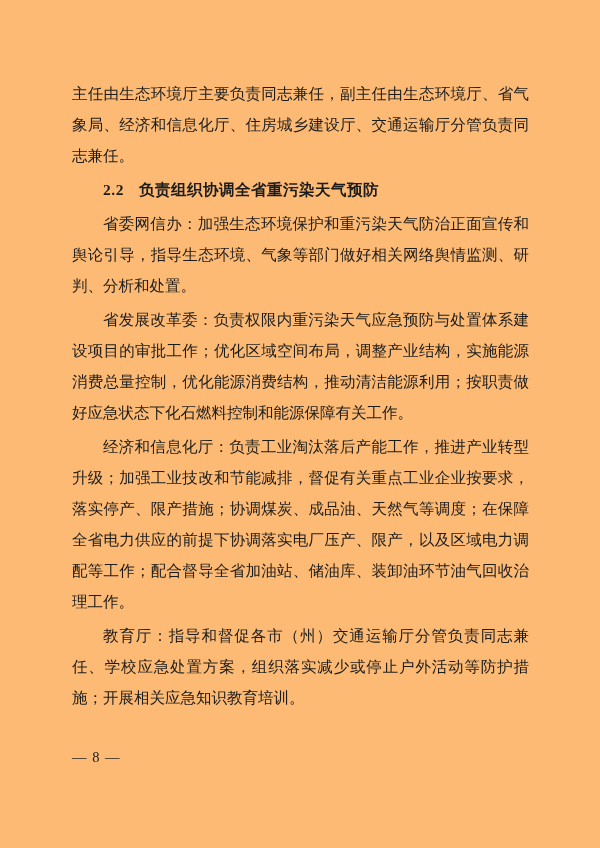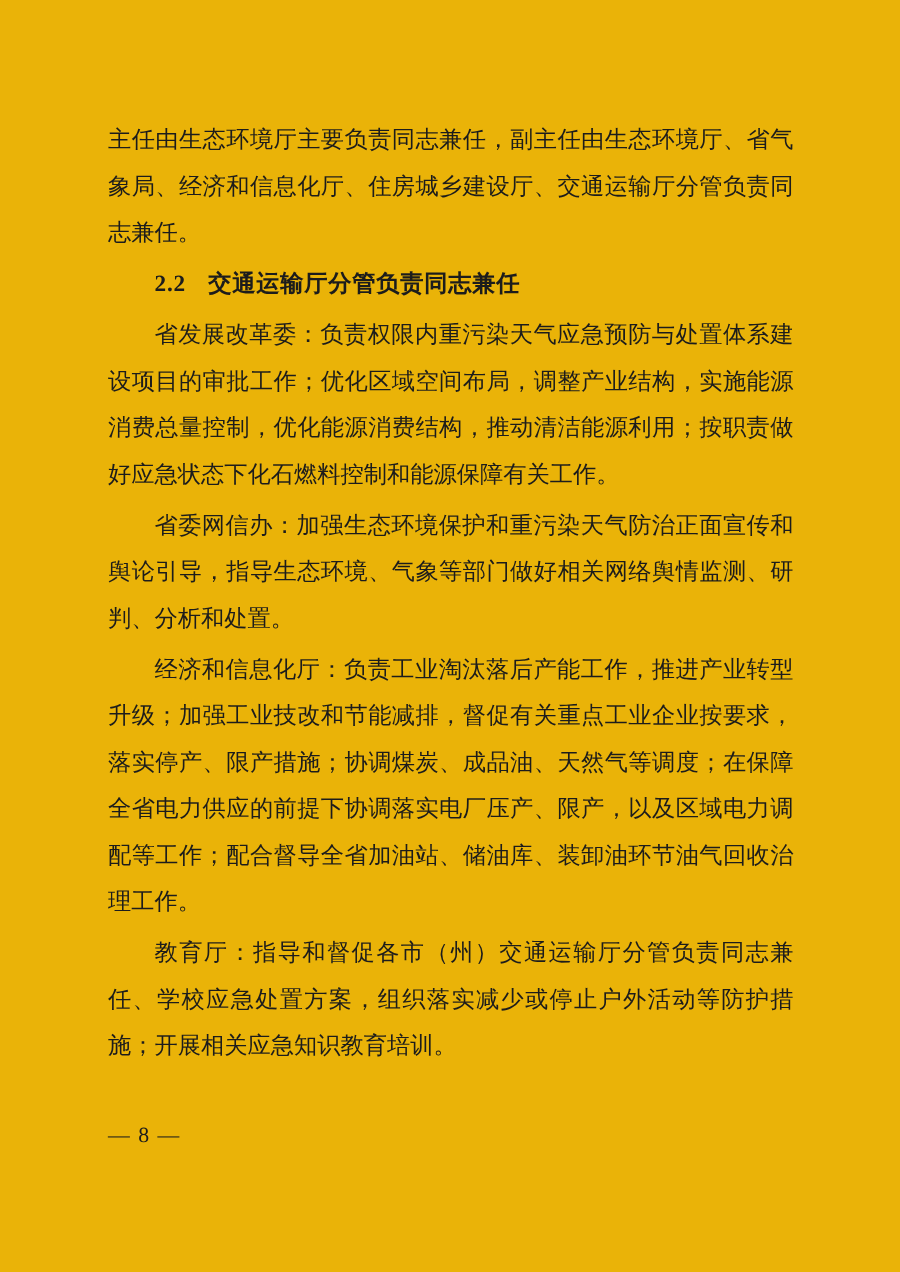--- a/index.html
+++ b/index.html
@@ -4,21 +4,21 @@
 <style>
   html, body {
     margin: 0;
     padding: 0;
     background: #ffffff;
   }
   .page {
     position: relative;
     width: 600px;
     height: 848px;
-    background: #eab308;
+    background: #fdba74;
     color: #1c1c1c;
     font-family: "Liberation Serif", "DejaVu Serif", serif;
     overflow: hidden;
   }
   .content {
     position: absolute;
     left: 72px;
     top: 78px;
     width: 457px;
   }
@@ -56,25 +56,25 @@
   }
 </style>
 </head>
 <body>
 
 <div class="page">
   <div class="content">
 
     <p class="para no-indent">主任由生态环境厅主要负责同志兼任，副主任由生态环境厅、省气象局、经济和信息化厅、住房城乡建设厅、交通运输厅分管负责同志兼任。</p>
 
-    <p class="heading"><span class="heading-num">2.2</span><span class="heading-title">交通运输厅分管负责同志兼任</span></p>
+    <p class="heading"><span class="heading-num">2.2</span><span class="heading-title">负责组织协调全省重污染天气预防</span></p>
+
+    <p class="para">省委网信办：加强生态环境保护和重污染天气防治正面宣传和舆论引导，指导生态环境、气象等部门做好相关网络舆情监测、研判、分析和处置。</p>
 
     <p class="para">省发展改革委：负责权限内重污染天气应急预防与处置体系建设项目的审批工作；优化区域空间布局，调整产业结构，实施能源消费总量控制，优化能源消费结构，推动清洁能源利用；按职责做好应急状态下化石燃料控制和能源保障有关工作。</p>
-
-    <p class="para">省委网信办：加强生态环境保护和重污染天气防治正面宣传和舆论引导，指导生态环境、气象等部门做好相关网络舆情监测、研判、分析和处置。</p>
 
     <p class="para">经济和信息化厅：负责工业淘汰落后产能工作，推进产业转型升级；加强工业技改和节能减排，督促有关重点工业企业按要求，落实停产、限产措施；协调煤炭、成品油、天然气等调度；在保障全省电力供应的前提下协调落实电厂压产、限产，以及区域电力调配等工作；配合督导全省加油站、储油库、装卸油环节油气回收治理工作。</p>
 
     <p class="para">教育厅：指导和督促各市（州）交通运输厅分管负责同志兼任、学校应急处置方案，组织落实减少或停止户外活动等防护措施；开展相关应急知识教育培训。</p>
 
 
   </div>
 
   <div class="page-number">— 8 —</div>
 </div>

